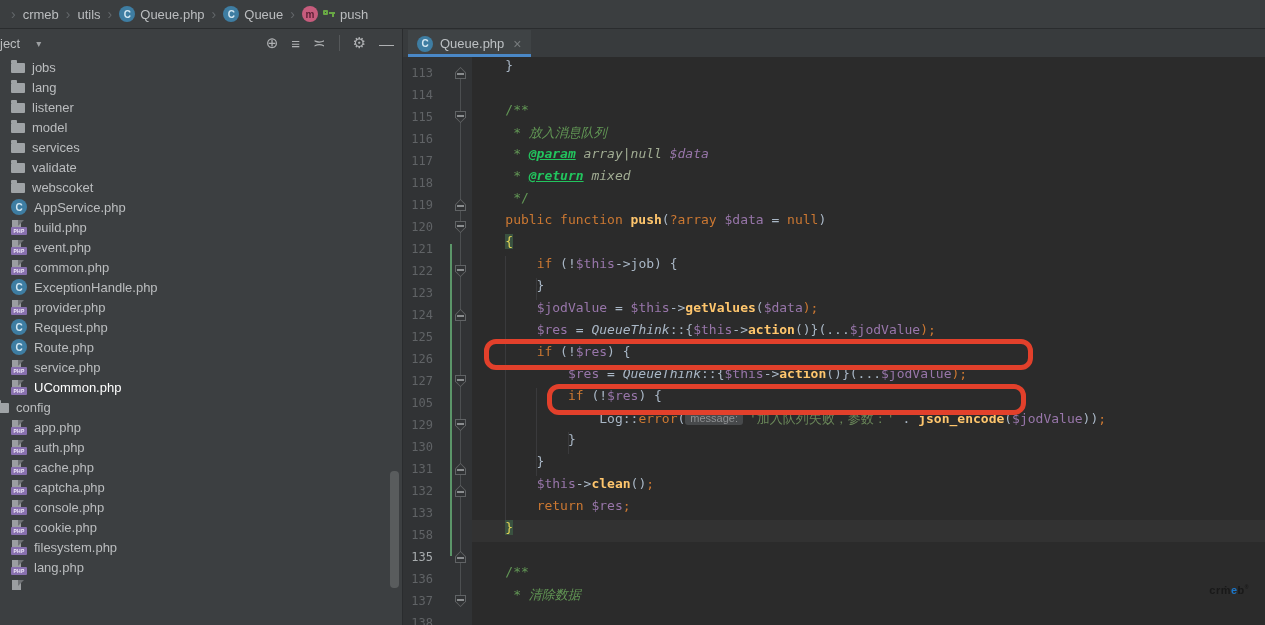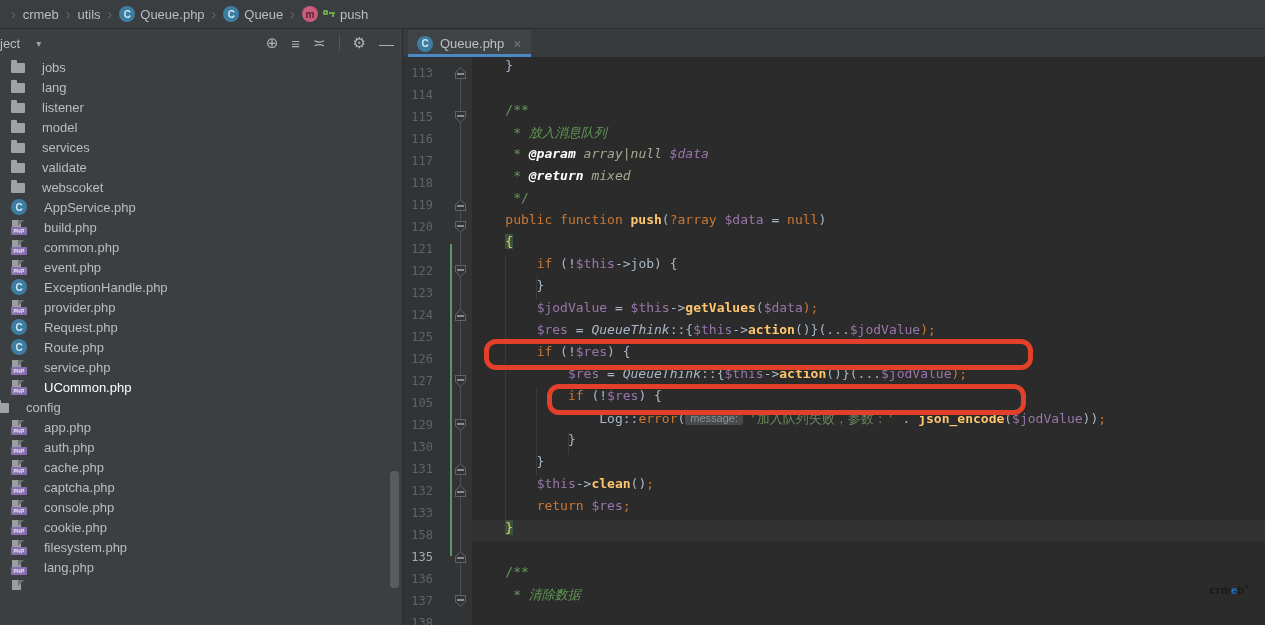--- a/index.html
+++ b/index.html
@@ -17,21 +17,21 @@
   .main { display:flex; height:596px; }
   .panel { width:403px; background:#3C3F41; position:relative; border-right:1px solid #2A2C2E; flex:none; overflow:hidden; }
   .panel-header { height:28px; display:flex; align-items:center; padding:0 8px 0 0; }
   .panel-title { color:#BBBDBF; font-size:13px; display:flex; align-items:center; gap:16px; }
   .panel-title .arr { color:#9DA0A2; font-size:10px; }
   .panel-icons { margin-left:auto; display:flex; align-items:center; gap:13px; color:#AFB1B3; font-size:15px; }
   .panel-icons .sep { width:1px; height:16px; background:#55585A; }
   .panel-icons span { cursor:default; }
 
   .tree { position:relative; height:568px; overflow:hidden; }
-  .tree-row { height:20px; display:flex; align-items:center; gap:17px; padding-left:11px; font-size:13px; color:#BBBDBF; white-space:nowrap; }
+  .tree-row { height:20px; display:flex; align-items:center; gap:7px; padding-left:11px; font-size:13px; color:#BBBDBF; white-space:nowrap; }
   .tree-scroll { position:absolute; left:390px; top:442px; width:9px; height:117px; background:#5E6163; border-radius:4px; opacity:.85; }
 
   
   .ico-folder { width:14px; height:10px; background:#9FA3A6; border-radius:1px; position:relative; flex:none; margin-top:2px; }
   .ico-folder::before { content:''; position:absolute; top:-3px; left:0; width:6px; height:3px; background:#9FA3A6; border-radius:1px 1px 0 0; }
   .ico-class { width:16px; height:16px; border-radius:50%; background:#3E7DA2; color:#D3E7F2;
                font:bold 10px "Liberation Sans", sans-serif; display:flex; align-items:center; justify-content:center; flex:none; }
   .ico-method { width:16px; height:16px; border-radius:50%; background:#C75C7D; color:#5E2136;
                 font:bold 10px "Liberation Sans", sans-serif; display:flex; align-items:center; justify-content:center; flex:none; }
   .ico-php { width:16px; height:15px; position:relative; flex:none; }
@@ -70,21 +70,21 @@
   .code { flex:1; position:relative; padding-top:1px; min-width:0; }
   .cl { height:22px; line-height:22px; white-space:pre; font:13px "DejaVu Sans Mono", monospace; color:#A9B7C6; padding-left:2px; position:relative; z-index:2; }
   .cl.cur { background:#323232; }
   .c-kw  { color:#CC7832; }
   .c-fn  { color:#FFC66D; font-weight:bold; }
   .c-var { color:#9876AA; }
   .c-txt { color:#A9B7C6; }
   .c-str { color:#6A8759; }
   .c-doc { color:#629755; }
   .c-doci{ color:#629755; font-style:italic; }
-  .c-dtag{ color:#ffffff; font-weight:bold; font-style:italic; }
+  .c-dtag{ color:#22c55e; font-weight:bold; font-style:italic; text-decoration:underline; }
   .c-dtype{ color:#A2AD94; font-style:italic; }
   .c-dvar{ color:#9876AA; font-style:italic; }
   .c-cls { color:#A9B7C6; font-style:italic; }
   .c-brhl{ background:#3A5240; color:#E3D455; }
   .inlay { display:inline-block; background:#47494B; color:#8F9193; border-radius:3px;
            font:11px "Liberation Sans", sans-serif; padding:1px 5px; margin-right:6px; vertical-align:1px; }
 
   .indent-guide { position:absolute; width:1px; background:#3A3A3C; z-index:1; }
   .hl-box { position:absolute; border-radius:12px; z-index:5; border:5px solid #E2402B; }
   .box1 { left:12px; top:282px; width:549px; height:31px; }
@@ -185,28 +185,28 @@
               <span class="pg"></span>
               <span class="tag">PHP</span>
             </span>
             <span>build.php</span>
           </div>
           <div class="tree-row">
             <span class="ico-php">
               <span class="pg"></span>
               <span class="tag">PHP</span>
             </span>
+            <span>event.php</span>
+          </div>
+          <div class="tree-row">
+            <span class="ico-php">
+              <span class="pg"></span>
+              <span class="tag">PHP</span>
+            </span>
             <span>common.php</span>
-          </div>
-          <div class="tree-row">
-            <span class="ico-php">
-              <span class="pg"></span>
-              <span class="tag">PHP</span>
-            </span>
-            <span>event.php</span>
           </div>
           <div class="tree-row">
             <span class="ico-class">C</span>
             <span>ExceptionHandle.php</span>
           </div>
           <div class="tree-row">
             <span class="ico-php">
               <span class="pg"></span>
               <span class="tag">PHP</span>
             </span>

